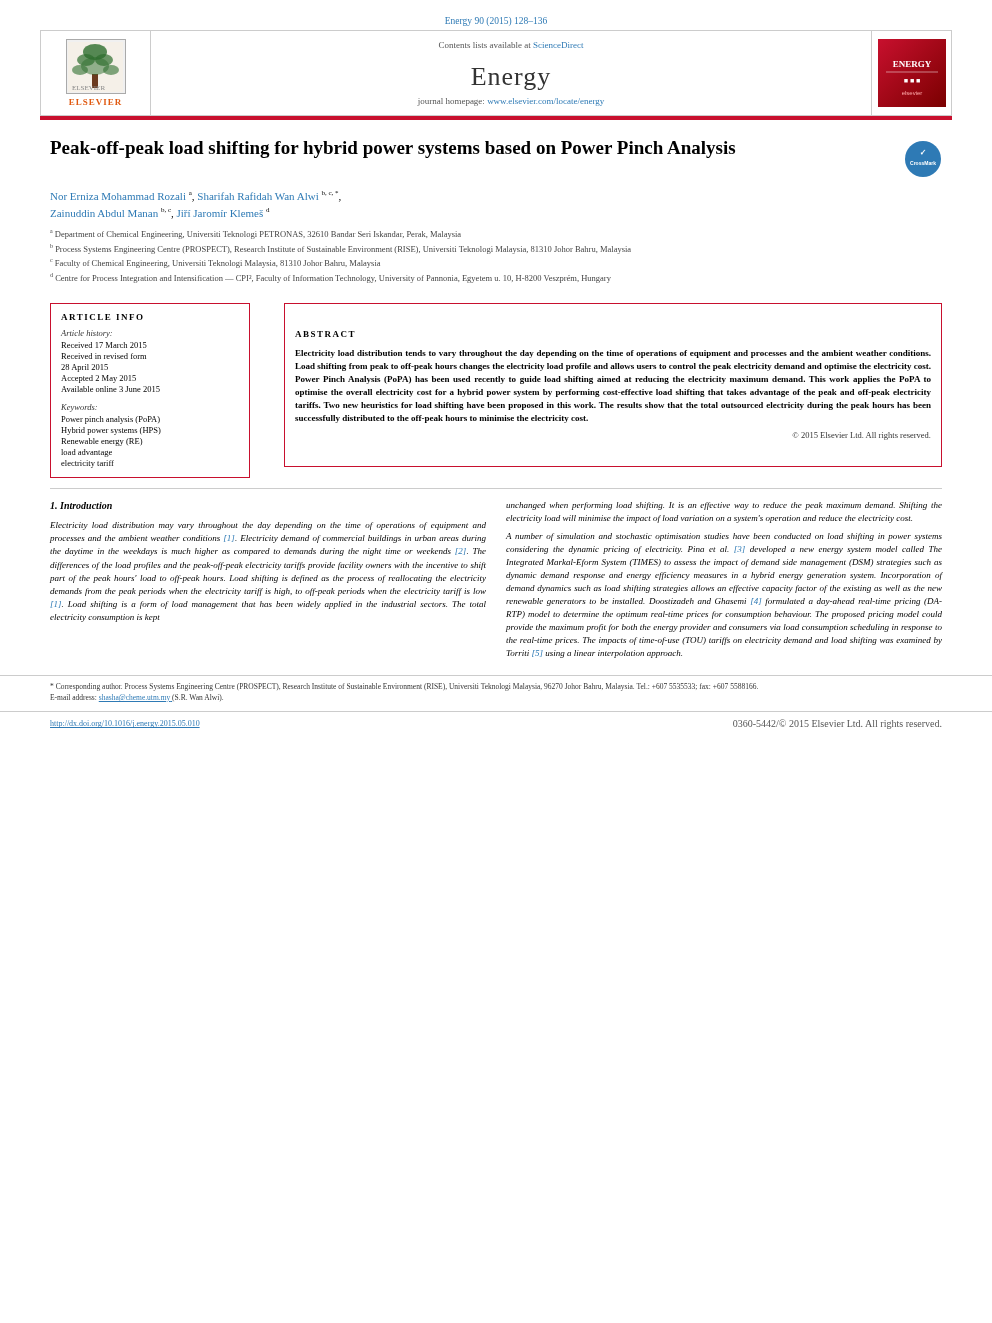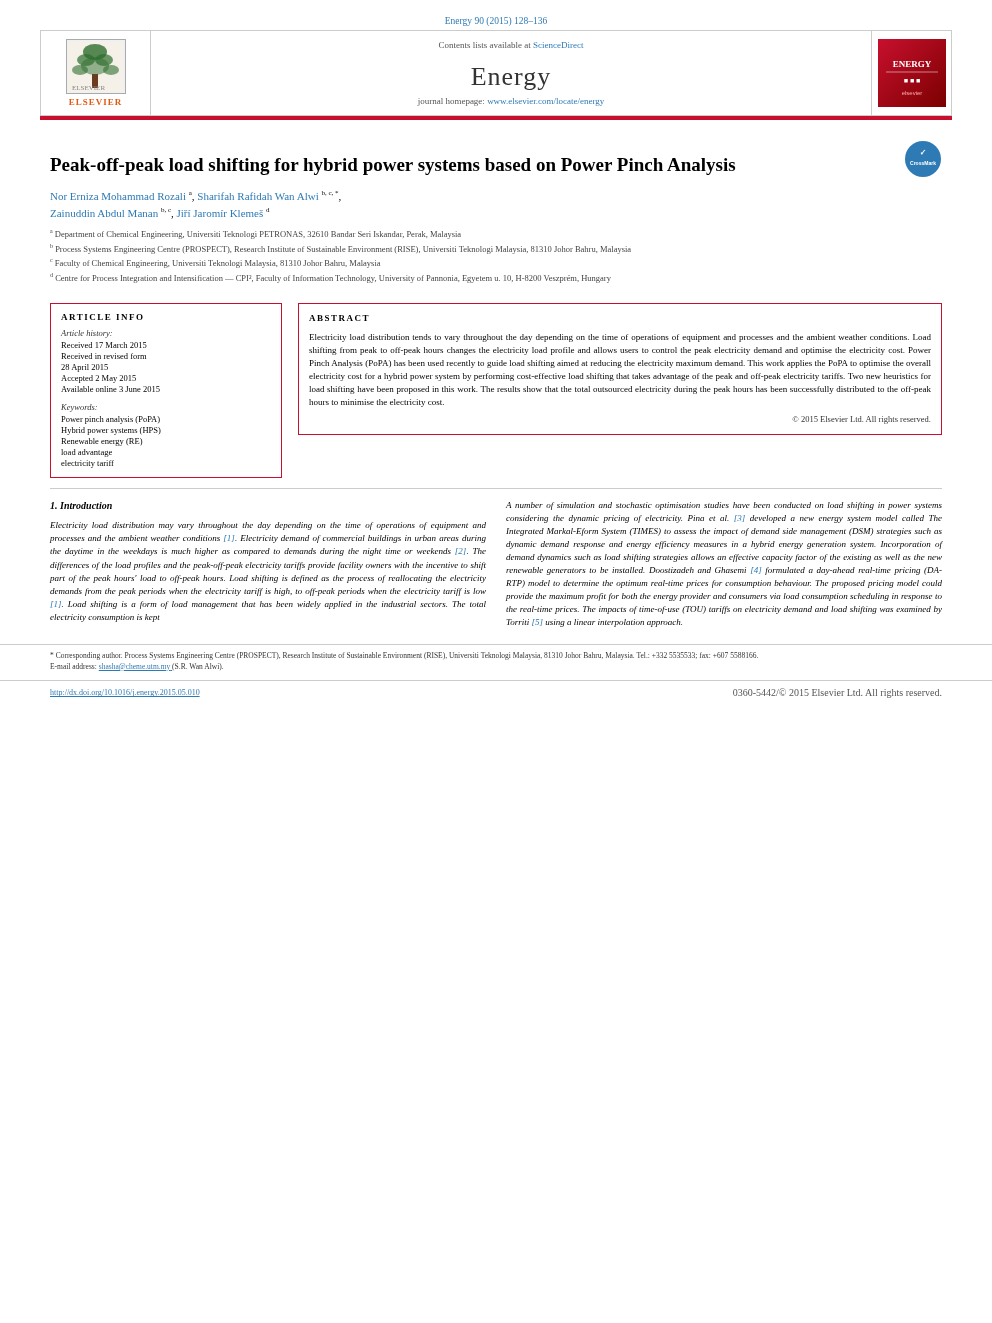--- a/index.html
+++ b/index.html
@@ -122,21 +122,21 @@
       padding: 16px 50px 10px;
     }
 
     .article-title {
       font-size: 19px;
       font-weight: bold;
       color: #000;
       line-height: 1.3;
       margin-bottom: 10px;
       display: flex;
-      align-items: flex-end;
+      align-items: flex-start;
       justify-content: space-between;
     }
     .article-title-text {
       flex: 1;
       padding-right: 10px;
     }
     .crossmark-badge {
       width: 38px;
       height: 38px;
       flex-shrink: 0;
@@ -166,21 +166,21 @@
     .affiliations sup { font-size: 6px; }
 
     
     .two-col {
       display: flex;
       gap: 16px;
       padding: 0 50px;
       margin-bottom: 10px;
     }
     .col-left {
-      width: 232px;
+      width: 200px;
       flex-shrink: 0;
     }
     .col-right {
       flex: 1;
     }
 
     
     .article-info-box {
       border: 1px solid #c8102e;
       padding: 8px 10px;
@@ -210,33 +210,34 @@
       margin-bottom: 2px;
     }
     .article-info-box .keyword-item {
       color: #000;
       margin-bottom: 1px;
     }
 
     
     .abstract-box {
       border: 1px solid #c8102e;
-      padding: 8px 10px;
+      padding: 24px 10px;
       font-size: 9px;
       line-height: 1.45;
+      margin-left: 18px;
     }
     .abstract-box .section-title {
       font-size: 9px;
       font-weight: bold;
       letter-spacing: 1.5px;
       color: #000;
       margin-bottom: 6px;
       text-transform: uppercase;
     }
-    .abstract-box p { margin-bottom: 4px; text-align: justify; }
+    .abstract-box p { margin-bottom: 4px; text-align: justify; font-weight: bold; }
     .abstract-box .copyright {
       text-align: right;
       font-size: 8.5px;
       color: #333;
       margin-top: 4px;
     }
 
     
     .thin-divider {
       border: none;
@@ -433,30 +434,33 @@
         <span class="section-number">1.</span>
         <span>Introduction</span>
       </div>
       <p>
         Electricity load distribution may vary throughout the day depending on the time of operations of equipment and processes and the ambient weather conditions <span class="ref">[1]</span>. Electricity demand of commercial buildings in urban areas during the daytime in the weekdays is much higher as compared to demands during the night time or weekends <span class="ref">[2]</span>. The differences of the load profiles and the peak-off-peak electricity tariffs provide facility owners with the incentive to shift part of the peak hours' load to off-peak hours. Load shifting is defined as the process of reallocating the electricity demands from the peak periods when the electricity tariff is high, to off-peak periods when the electricity tariff is low <span class="ref">[1]</span>. Load shifting is a form of load management that has been widely applied in the industrial sectors. The total electricity consumption is kept
       </p>
     </div>
 
     <div class="body-col">
       <p>
+        unchanged when performing load shifting. It is an effective way to reduce the peak maximum demand. Shifting the electricity load will minimise the impact of load variation on a system's operation and reduce the electricity cost.
+      </p>
+      <p>
         A number of simulation and stochastic optimisation studies have been conducted on load shifting in power systems considering the dynamic pricing of electricity. Pina et al. <span class="ref">[3]</span> developed a new energy system model called The Integrated Markal-Eform System (TIMES) to assess the impact of demand side management (DSM) strategies such as dynamic demand response and energy efficiency measures in a hybrid energy generation system. Incorporation of demand dynamics such as load shifting strategies allows an effective capacity factor of the existing as well as the new renewable generators to be installed. Doostizadeh and Ghasemi <span class="ref">[4]</span> formulated a day-ahead real-time pricing (DA-RTP) model to determine the optimum real-time prices for consumption behaviour. The proposed pricing model could provide the maximum profit for both the energy provider and consumers via load consumption scheduling in response to the real-time prices. The impacts of time-of-use (TOU) tariffs on electricity demand and load shifting was examined by Torriti <span class="ref">[5]</span> using a linear interpolation approach.
       </p>
     </div>
 
   </div>
 </div>
 
 <div class="footnote-section">
   <div class="footnote-text">
-    <span>* Corresponding author. Process Systems Engineering Centre (PROSPECT), Research Institute of Sustainable Environment (RISE), Universiti Teknologi Malaysia, 81310 Johor Bahru, Malaysia. Tel.: +332 5535533; fax: +607 5588166.</span>
+    <span>* Corresponding author. Process Systems Engineering Centre (PROSPECT), Research Institute of Sustainable Environment (RISE), Universiti Teknologi Malaysia, 96270 Johor Bahru, Malaysia. Tel.: +607 5535533; fax: +607 5588166.</span>
   </div>
   <div class="footnote-text">
     <span>E-mail address:</span>
     <a href="#" style="color:#2e7ab5;">
       <span>shasha@cheme.utm.my</span>
     </a>
     <span>(S.R. Wan Alwi).</span>
   </div>
 </div>
 

